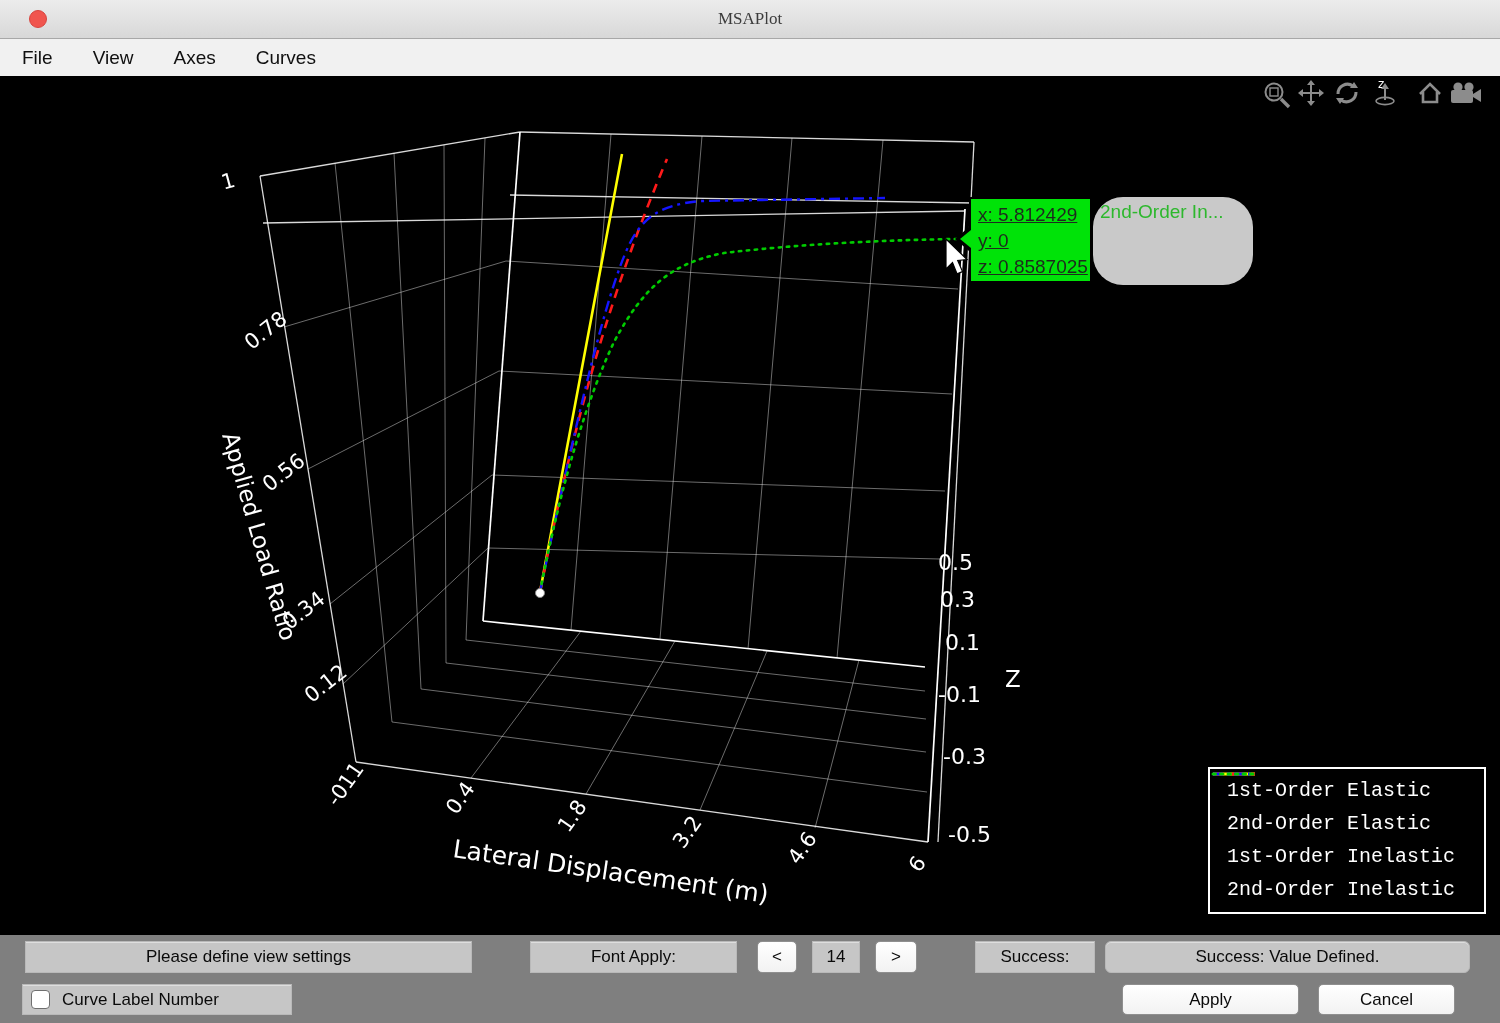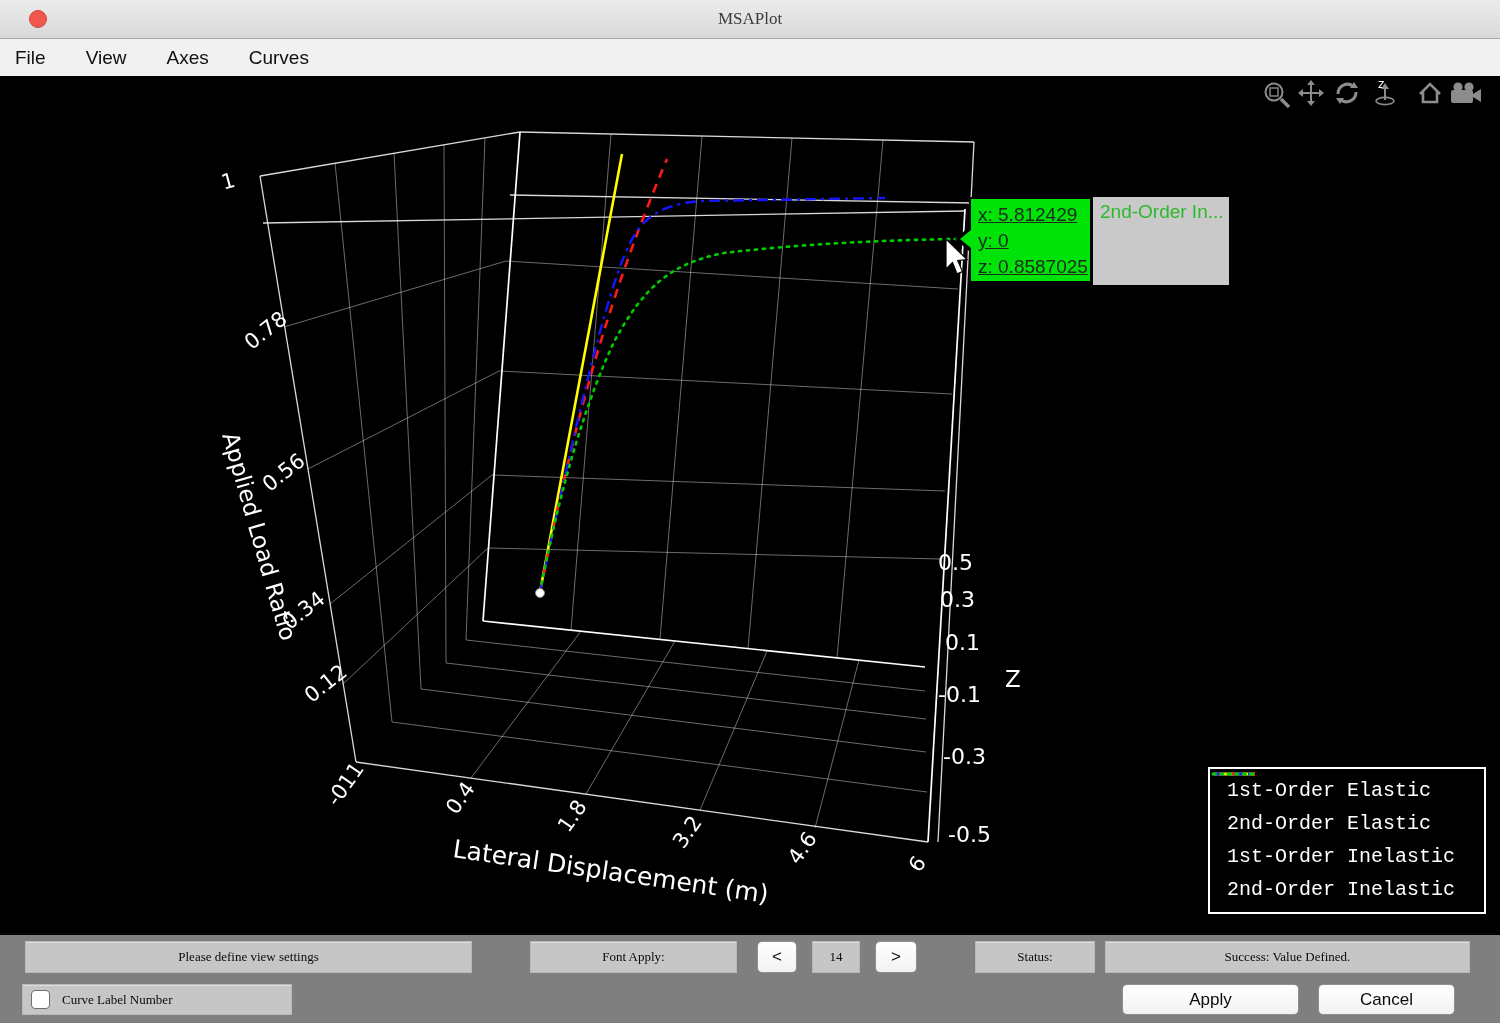--- a/index.html
+++ b/index.html
@@ -9,21 +9,21 @@
   
   .titlebar{position:absolute;left:0;top:0;width:1500px;height:38px;
     background:linear-gradient(#ececec,#d8d8d8);border-bottom:1px solid #a8a8a8;font-family:Liberation Serif, serif;}
   .close-btn{position:absolute;left:29px;top:10px;width:18px;height:18px;border-radius:50%;
     background:#f0554e;border:1px solid #d8443e;box-sizing:border-box;cursor:default;}
   .win-title{position:absolute;left:0;top:0;width:100%;height:38px;line-height:38px;
     text-align:center;font-size:17px;color:#3c3c3c;}
 
   
   .menubar{position:absolute;left:0;top:39px;width:1500px;height:37px;background:#f1f1f1;
-    display:flex;align-items:center;padding-left:15px;box-sizing:border-box;}
+    display:flex;align-items:center;padding-left:22px;box-sizing:border-box;}
   .menu-item{font-size:19px;color:#101010;margin-right:40px;cursor:default;}
 
   
   .plot{position:absolute;left:0;top:76px;width:1500px;height:859px;background:#000;}
   .plot svg{position:absolute;left:0;top:0;}
   .plot text{font-family:"DejaVu Sans",sans-serif;fill:#fff;}
 
   
   .legend{position:absolute;left:1208px;top:691px;width:278px;height:147px;background:#000;
     border:2px solid #fff;box-sizing:border-box;padding:5px 0 0 8px;}
@@ -31,28 +31,28 @@
   .legend-label{color:#fff;font-family:Liberation Mono, monospace;font-size:20px;margin-left:9px;white-space:nowrap;}
 
   
   .tip-green{position:absolute;left:969px;top:121px;width:123px;height:86px;background:#00e308;
     border:2px solid #000;box-sizing:border-box;padding:3px 13px 0 7px;
     font-size:19px;line-height:26px;color:#1e2a1e;white-space:nowrap;text-decoration:underline;}
   .tip-green:before{content:"";position:absolute;left:-16px;top:28px;width:0;height:0;
     border-top:12px solid transparent;border-bottom:12px solid transparent;border-right:14px solid #000;}
   .tip-green:after{content:"";position:absolute;left:-11px;top:31px;width:0;height:0;
     border-top:9px solid transparent;border-bottom:9px solid transparent;border-right:11px solid #00e308;}
-  .tip-gray{position:absolute;left:1093px;top:121px;width:136px;height:88px;background:#c9c9c9;
-    box-sizing:border-box;padding:4px 0 0 7px;font-size:19px;color:#2db82d;white-space:nowrap;}
+  .tip-gray{position:absolute;left:1093px;top:121px;width:160px;height:88px;background:#c9c9c9;
+    box-sizing:border-box;padding:4px 0 0 7px;font-size:19px;color:#2db82d;white-space:nowrap;border-radius:30px;}
 
   
   .bottombar{position:absolute;left:0;top:935px;width:1500px;height:88px;background:#7f7f7f;}
   .panel{position:absolute;background:#c6c6c6;border:1px solid #b9b9b9;box-sizing:border-box;
     box-shadow:inset 0 1px 0 #dedede;display:flex;align-items:center;justify-content:center;
-    font-size:13px;color:#0a0a0a;font-family:Liberation Serif, serif;}
+    font-size:17px;color:#0a0a0a;}
   .btn{position:absolute;background:linear-gradient(#ffffff,#f2f2f2);border:1px solid #8f8f8f;
     border-radius:5px;box-sizing:border-box;display:flex;align-items:center;justify-content:center;
     font-size:17px;color:#0a0a0a;cursor:default;}
   .checkbox{width:19px;height:19px;background:#fff;border:1.5px solid #6f6f6f;border-radius:4px;
     margin:0 12px 0 8px;box-sizing:border-box;}
 </style>
 </head>
 <body>
 
 <div class="titlebar">
@@ -229,22 +229,22 @@
     <span>2nd-Order In...</span>
   </div>
 </div>
 
 <div class="bottombar">
   <div class="panel" style="left:25px;top:6px;width:447px;height:32px;">Please define view settings</div>
   <div class="panel" style="left:530px;top:6px;width:207px;height:32px;">Font Apply:</div>
   <div class="btn" style="left:757px;top:6px;width:40px;height:32px;">&lt;</div>
   <div class="panel" style="left:812px;top:6px;width:48px;height:32px;">14</div>
   <div class="btn" style="left:875px;top:6px;width:42px;height:32px;">&gt;</div>
-  <div class="panel" style="left:975px;top:6px;width:120px;height:32px;">Status:</div>
-  <div class="panel" style="left:1105px;top:6px;width:365px;height:32px;">Success: Value Defined.</div>
+  <div class="panel" style="left:975px;top:6px;width:120px;height:32px;">Success:</div>
+  <div class="panel" style="left:1105px;top:6px;width:365px;height:32px;border-radius:6px;">Success: Value Defined.</div>
 
   <div class="panel" style="left:22px;top:49px;width:270px;height:31px;justify-content:flex-start;">
     <span class="checkbox"></span>
     <span>Curve Label Number</span>
   </div>
   <div class="btn" style="left:1122px;top:49px;width:177px;height:31px;">Apply</div>
   <div class="btn" style="left:1318px;top:49px;width:137px;height:31px;">Cancel</div>
 </div>
 
 </body></html>

